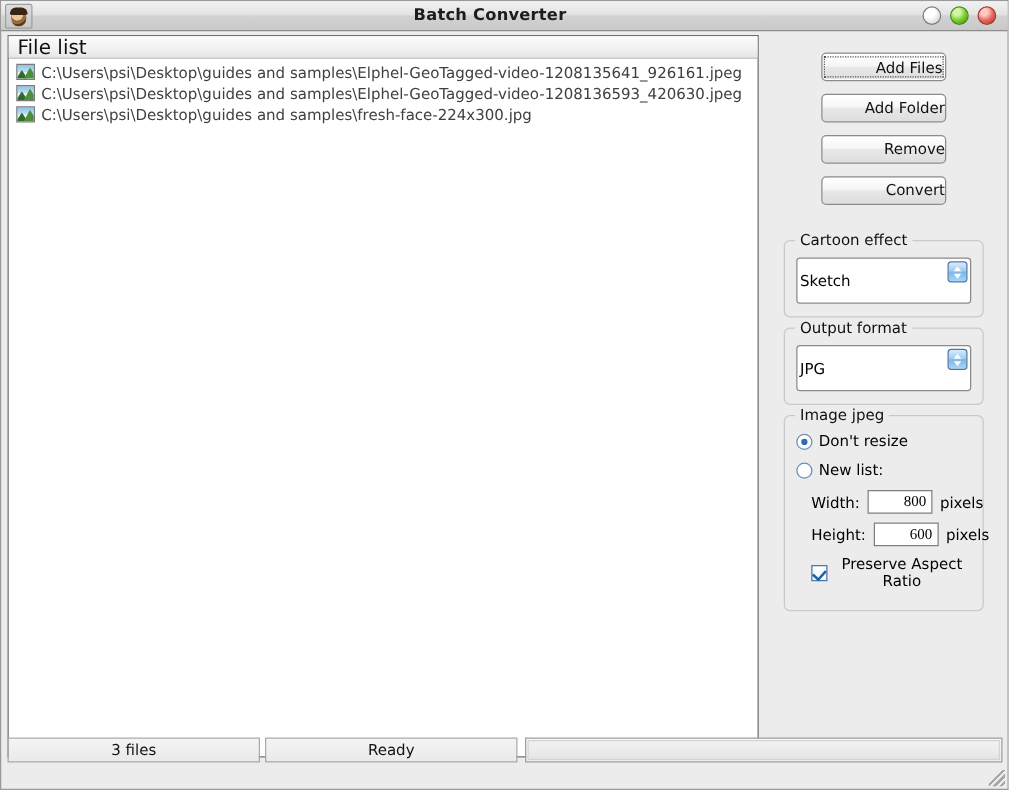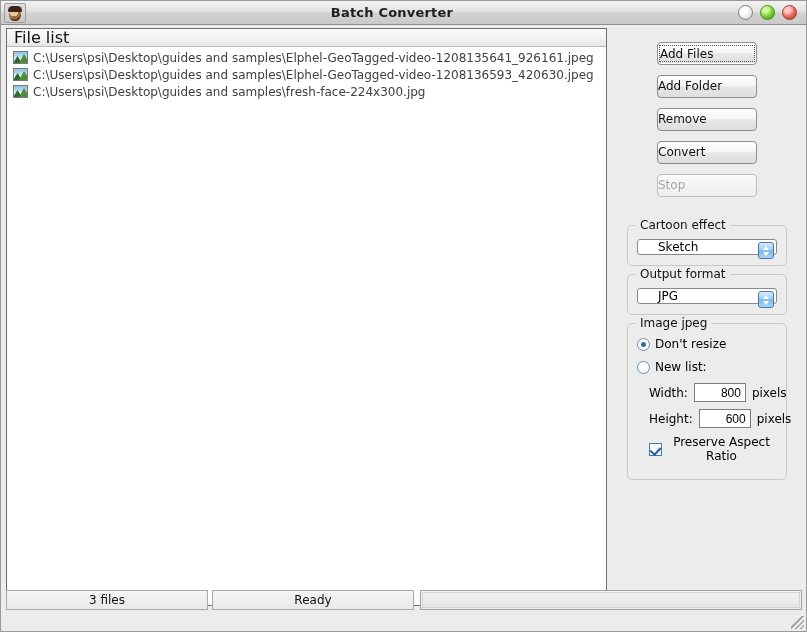--- a/index.html
+++ b/index.html
@@ -125,21 +125,21 @@
   .btn {
     display: block;
     width: 100px; height: 23px;
     margin: 0 auto 10px auto;
     background: linear-gradient(to bottom, #ffffff 0%, #f6f6f6 45%, #e7e7e7 52%, #dedede 100%);
     border: 1px solid #8c8c8c;
     border-radius: 4px;
     font-size: 12px;
     color: #111;
     line-height: 21px;
-    text-align: left;
+    text-align: right;
     padding: 0;
     font-family: inherit;
   }
   .btn.focused { box-shadow: inset 0 0 0 1px #ffffff; }
   .btn.focused .inner {
     display: block;
     margin: 1px;
     height: 17px;
     line-height: 17px;
     border: 1px dotted #ararara;
@@ -164,26 +164,26 @@
     background: #ececec;
     padding: 0 4px;
     font-size: 12px;
     color: #111;
   }
   #group-cartoon { margin-top: 28px; }
 
   
   .combo {
     position: relative;
-    height: 16px;
+    height: 37px;
     background: #ffffff;
     border: 1px solid #8a8a8a;
     border-radius: 3px;
     display: flex; align-items: center;
-    padding-left: 20px;
+    padding-left: 2px;
     font-size: 12px;
   }
   .combo .spin {
     position: absolute; right: 2px; top: 2px;
     width: 16px; height: 17px;
     border: 1px solid #4b76a8;
     border-radius: 3px;
     background: linear-gradient(to bottom, #d9ecfb 0%, #9ccdf2 45%, #79b8ea 52%, #a8d6f5 100%);
     display: flex; flex-direction: column;
     align-items: center; justify-content: center;
@@ -244,21 +244,21 @@
   }
   .size-row .lbl { width: 46px; text-align: right; margin-right: 6px; }
   .size-row .numbox {
     width: 52px; height: 19px;
     border: 1px solid #7d7d7d;
     background: #fff;
     text-align: right;
     padding-right: 4px;
     line-height: 17px;
     font-size: 12px;
-    font-family: Liberation Sans, sans-serif;
+    font-family: Liberation Serif, serif;
   }
   .size-row .unit { margin-left: 6px; }
   .check-row.indent { padding-left: 12px; margin-bottom: 6px; text-align: center; }
 
   
   #statusbar {
     position: absolute; left: 5px; bottom: 21px;
     width: 796px; height: 20px;
     display: flex; align-items: center; gap: 4px;
   }
@@ -333,21 +333,20 @@
   </div>
 
   <div id="right-panel">
 
     <button id="btn-add-files" class="btn focused">
       <span class="inner">Add Files</span>
     </button>
     <button class="btn">Add Folder</button>
     <button class="btn">Remove</button>
     <button class="btn">Convert</button>
-    <button class="btn disabled">Stop</button>
 
     <div class="group" id="group-cartoon">
       <span class="legend">Cartoon effect</span>
       <div class="combo">
         <span>Sketch</span>
         <span class="spin">
           <span class="up"></span>
             <span class="dn"></span>
         </span>
       </div>

